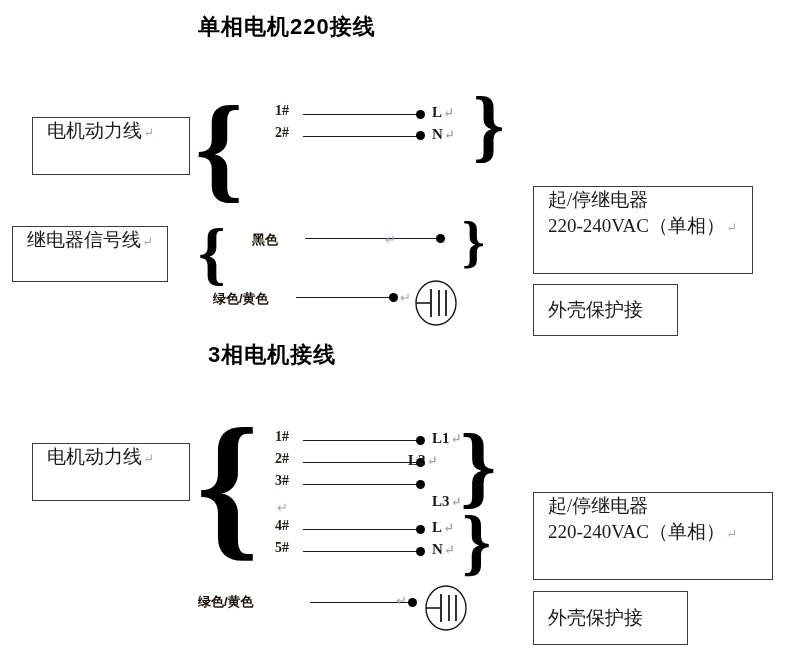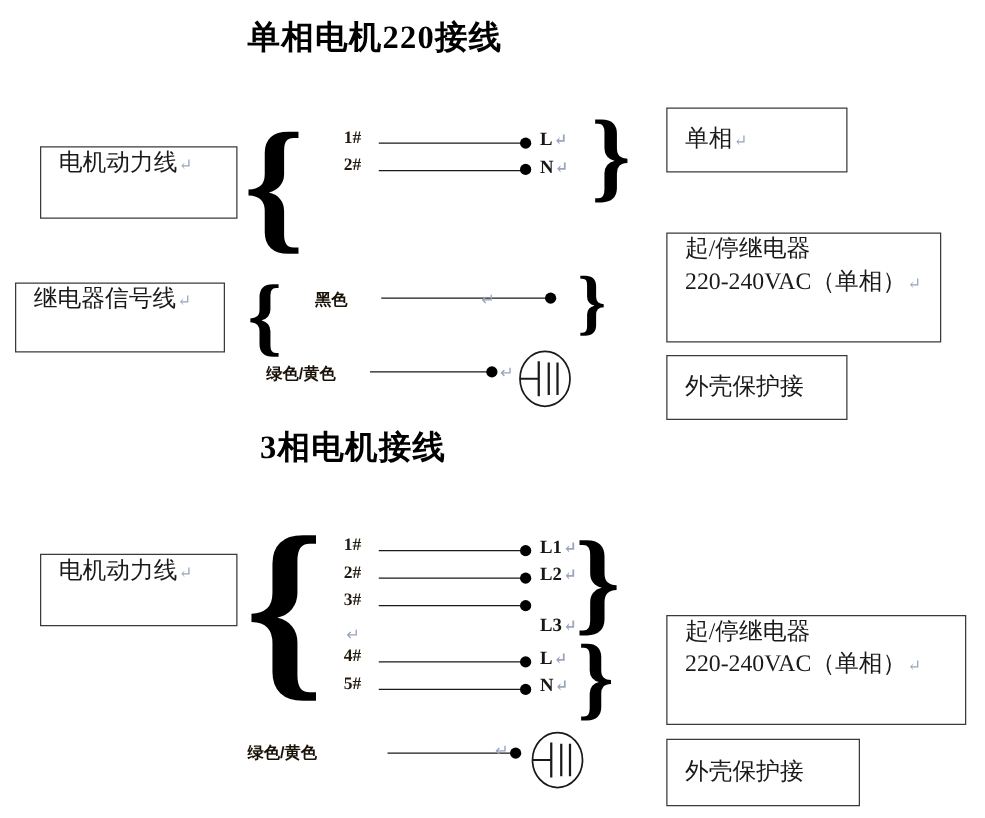--- a/index.html
+++ b/index.html
@@ -15,22 +15,22 @@
     position: relative;
     width: 788px;
     height: 654px;
     background: #ffffff;
     overflow: hidden;
   }
 
   
   .title {
     position: absolute;
-    font-family: Liberation Serif, serif;
-    font-size: 26px;
+    font-family: Liberation Sans, sans-serif;
+    font-size: 22px;
     font-weight: 700;
     color: #000;
     white-space: nowrap;
     letter-spacing: 1px;
   }
 
   
   .box {
     position: absolute;
     border: 1px solid #3a3a3a;
@@ -120,21 +120,21 @@
 <div id="page">
 
   <div class="title" style="left:198px; top:12px;">单相电机220接线</div>
 
   <div class="box" style="left:32px; top:117px; width:158px; height:58px;">
     <div class="line">
       <span>电机动力线</span><span class="pil">↵</span>
     </div>
   </div>
 
-  <div class="box" style="left:12px; top:226px; width:168px; height:56px;">
+  <div class="box" style="left:12px; top:226px; width:156px; height:56px;">
     <div class="line">
       <span>继电器信号线</span><span class="pil">↵</span>
     </div>
   </div>
 
   <div class="brace" style="left:196px; top:89px; font-size:118px; transform:scaleX(1.05);">{</div>
 
   <div class="brace" style="left:198px; top:219px; font-size:70px;">{</div>
 
   <div class="wirenum" style="left:275px; top:103px;">1#</div>
@@ -162,25 +162,20 @@
   <div class="ground" style="left:411px; top:279px;">
     <svg width="50" height="48" viewBox="0 0 50 48">
       <ellipse cx="25" cy="24" rx="20" ry="22" fill="none" stroke="#1a1a1a" stroke-width="1.4"></ellipse>
       <line x1="5" y1="24" x2="20" y2="24" stroke="#1a1a1a" stroke-width="1.6"></line>
       <line x1="20" y1="10" x2="20" y2="38" stroke="#1a1a1a" stroke-width="1.8"></line>
       <line x1="28" y1="11" x2="28" y2="37" stroke="#1a1a1a" stroke-width="1.8"></line>
       <line x1="35" y1="11" x2="35" y2="37" stroke="#1a1a1a" stroke-width="1.8"></line>
     </svg>
   </div>
 
-  <div class="box centered" style="left:533px; top:86px; width:145px; height:52px;">
-    <div class="line">
-      <span>单相</span><span class="pil">↵</span>
-    </div>
-  </div>
 
   <div class="box" style="left:533px; top:186px; width:220px; height:88px;">
     <div class="line">起/停继电器</div>
     <div class="line">
       <span>220-240VAC（单相）</span><span class="pil">↵</span>
     </div>
   </div>
 
   <div class="box centered" style="left:533px; top:284px; width:145px; height:52px;">
     <div class="line">外壳保护接</div>
@@ -197,21 +192,21 @@
   <div class="brace" style="left:196px; top:405px; font-size:160px; transform:scaleX(1.0);">{</div>
 
   <div class="wirenum" style="left:275px; top:429px;">1#</div>
   <div class="wireline" style="left:303px; top:440px; width:117px;"></div>
   <div class="dot" style="left:416px; top:436px;"></div>
   <div class="termlabel" style="left:432px; top:430px;"><span>L1</span><span class="pil">↵</span></div>
 
   <div class="wirenum" style="left:275px; top:451px;">2#</div>
   <div class="wireline" style="left:303px; top:462px; width:117px;"></div>
   <div class="dot" style="left:416px; top:458px;"></div>
-  <div class="termlabel" style="left:432px; top:452px;"><span>L2</span><span class="pil">↵</span></div>
+  <div class="termlabel" style="left:408px; top:452px;"><span>L2</span><span class="pil">↵</span></div>
 
   <div class="wirenum" style="left:275px; top:473px;">3#</div>
   <div class="wireline" style="left:303px; top:484px; width:117px;"></div>
   <div class="dot" style="left:416px; top:480px;"></div>
   <div class="termlabel" style="left:432px; top:493px;"><span>L3</span><span class="pil">↵</span></div>
 
   <div class="brace" style="left:460px; top:419px; font-size:92px;">}</div>
 
   <span class="stray-pil" style="left:277px; top:500px;">↵</span>
 

